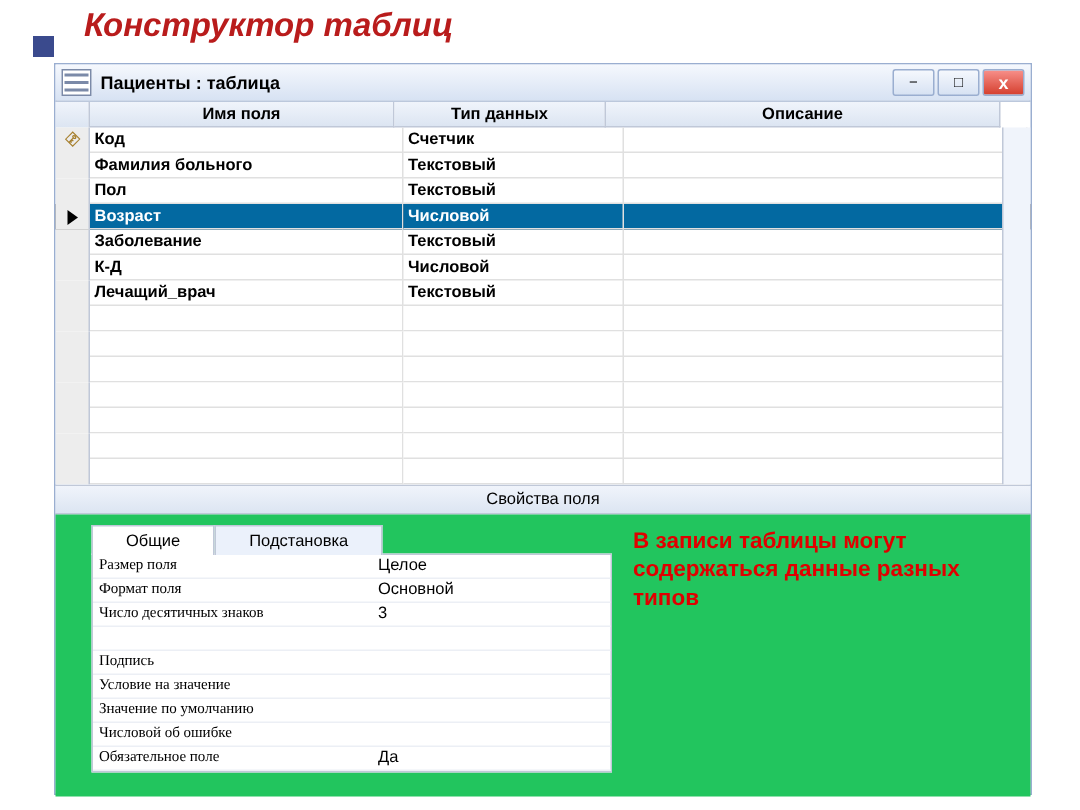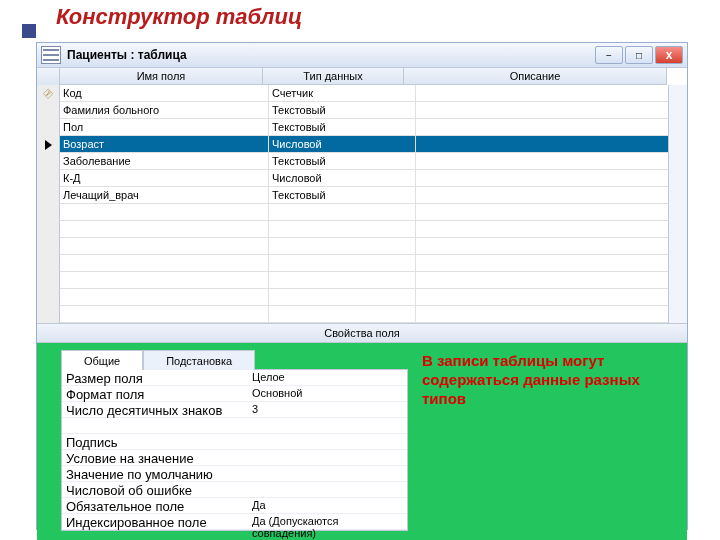--- a/index.html
+++ b/index.html
@@ -83,20 +83,21 @@
   font-weight: bold;
   font-size: 12px;
 }
 .grid-top {
   background: #fff;
   border-bottom: 1px solid #cfd9ea;
 }
 .gt-header, .gt-row {
   display: flex;
   height: 17px;
+  font-weight: bold;
 }
 .gt-marker {
   width: 22px;
   border-right: 1px solid #c0c8d8;
   display: flex;
   align-items: center;
   justify-content: center;
   background: linear-gradient(#f5f5f5, #e3e3e3);
 }
 .gt-header .gt-marker { background: linear-gradient(#f0f4fb, #dce5f2); }
@@ -178,21 +179,22 @@
   width: 345px;
 }
 .pg-row {
   display: flex;
   height: 15px;
   border-bottom: 1px solid #eceff5;
 }
 .pg-label {
   width: 178px;
   padding: 1px 4px;
-  font-size: 13px;
+  font-size: 10px;
+  font-family: Liberation Serif, serif;
 }
 .pg-value {
   flex: 1;
   padding: 1px 4px;
   font-size: 11px;
 }
 .callout {
   position: absolute;
   top: 352px;
   left: 422px;
@@ -376,23 +378,19 @@
             <div class="pg-value"></div>
           </div>
           <div class="pg-row">
             <div class="pg-label">Числовой об ошибке</div>
             <div class="pg-value"></div>
           </div>
           <div class="pg-row">
             <div class="pg-label">Обязательное поле</div>
             <div class="pg-value">Да</div>
           </div>
-          <div class="pg-row">
-            <div class="pg-label">Индексированное поле</div>
-            <div class="pg-value">Да (Допускаются совпадения)</div>
-          </div>
         </div>
     </div>
 
   </div>
 
   <div class="callout">В записи таблицы могут содержаться данные разных типов</div>
 </div>
 
 </body></html>

